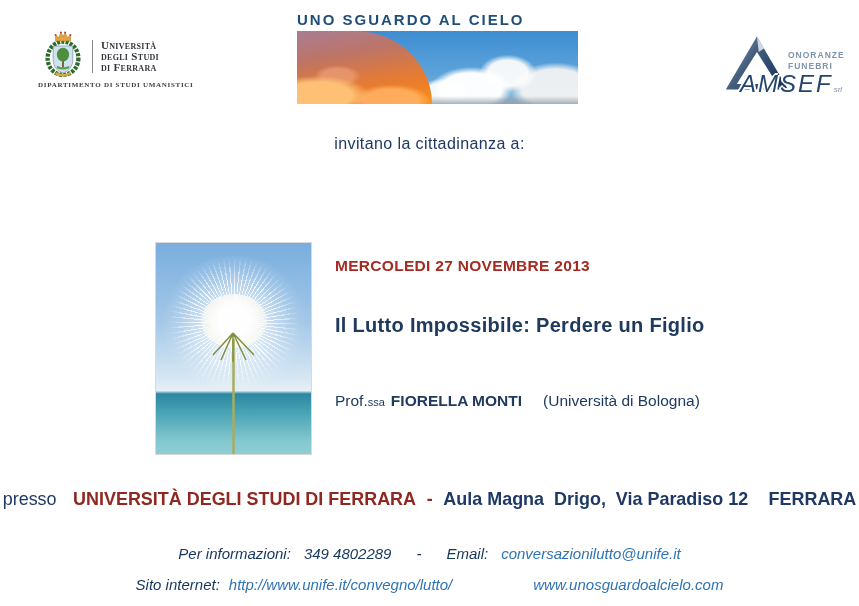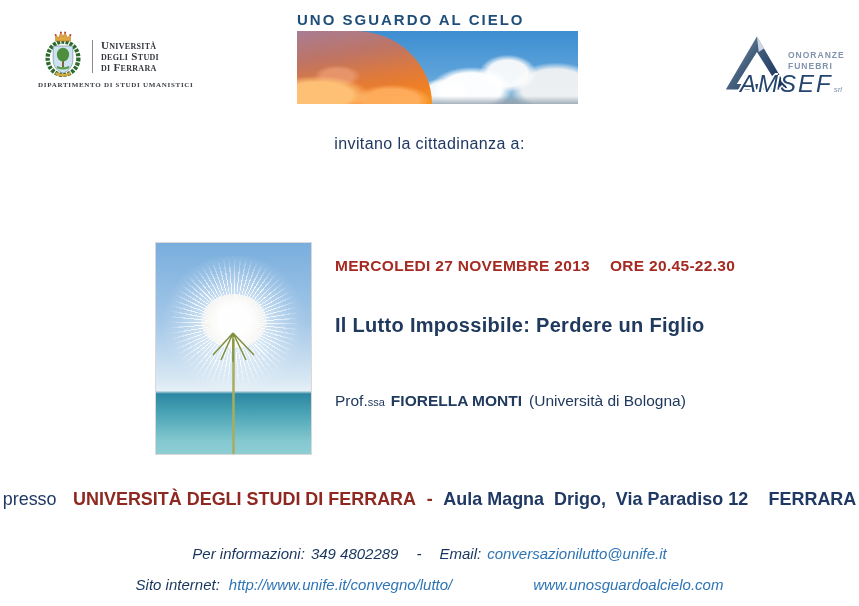--- a/index.html
+++ b/index.html
@@ -79,34 +79,34 @@
     background:radial-gradient(circle,rgba(255,255,255,.98) 0 35%,rgba(255,252,245,.8) 60%,rgba(255,255,255,0) 100%);}
   .stem-svg{position:absolute;left:0;top:0;}
   
   .event-date{position:absolute;left:335px;top:257px;display:flex;gap:20px;
     font-size:15.5px;font-weight:700;letter-spacing:.3px;color:#A52A21;white-space:nowrap;}
   .talk-title{position:absolute;left:335px;top:314px;font-size:20px;font-weight:700;
     letter-spacing:.3px;color:#203A5E;white-space:nowrap;text-align:center;}
   .speaker{position:absolute;left:335px;top:392px;font-size:15.5px;color:#203A5E;white-space:nowrap;}
   .speaker .ssa{font-size:11px;}
   .speaker .sp-name{font-weight:700;margin-left:6px;}
-  .speaker .sp-aff{margin-left:7px;}
+  .speaker .sp-aff{margin-left:21px;}
   
   .venue{position:absolute;left:0;top:488px;width:100%;display:flex;justify-content:center;
     align-items:baseline;gap:9px;font-size:18.5px;font-weight:700;color:#1F3864;
     transform:scaleX(.97);transform-origin:center;white-space:nowrap;}
   .v-presso{font-weight:400;margin-right:8px;}
   .v-univ{color:#8E2820;}
   .v-sep{color:#8E2820;margin:0 2px;}
   .v-addr{white-space:pre;}
   .v-city{margin-left:12px;}
   
   .contact-line,.site-line{position:absolute;left:0;width:100%;display:flex;justify-content:center;
     align-items:baseline;font-style:italic;font-size:15px;color:#17365D;white-space:nowrap;}
-  .contact-line{top:545px;gap:6px;}
+  .contact-line{top:545px;gap:13px;}
   .site-line{top:576px;gap:9px;}
   .c-sep{margin:0 12px;}
   .c-link{color:#2E74B5;text-decoration:none;cursor:pointer;}
   .c-link2{margin-left:72px;}
 </style>
 </head>
 <body>
 
 <div class="page">
 
@@ -164,21 +164,20 @@
     <div class="puff-spokes"></div>
     <div class="puff-core"></div>
     <svg class="stem-svg" width="155" height="211" viewBox="0 0 155 211">
       <line x1="77.5" y1="96" x2="77.5" y2="211" stroke="#a8ad5e" stroke-width="2.5"></line>
       <path d="M77,90 L57,112 M77,90 L98,112 M77,90 L65,117 M77,90 L90,117 M77,90 L77,119" stroke="#7f9140" stroke-width="1.5" fill="none"></path>
     </svg>
   </div>
 
   <div class="event-date">
     <span>MERCOLEDI 27 NOVEMBRE 2013</span>
-    <span>ORE 20.45-22.30</span>
   </div>
   <div class="talk-title">Il Lutto Impossibile: Perdere un Figlio</div>
   <div class="speaker">
     <span>Prof.</span><span class="ssa">ssa</span><span class="sp-name">FIORELLA MONTI</span><span class="sp-aff">(Università di Bologna)</span>
   </div>
 
   <div class="venue">
     <span class="v-presso">presso</span>
     <span class="v-univ">UNIVERSITÀ DEGLI STUDI DI FERRARA</span>
     <span class="v-sep">-</span>

